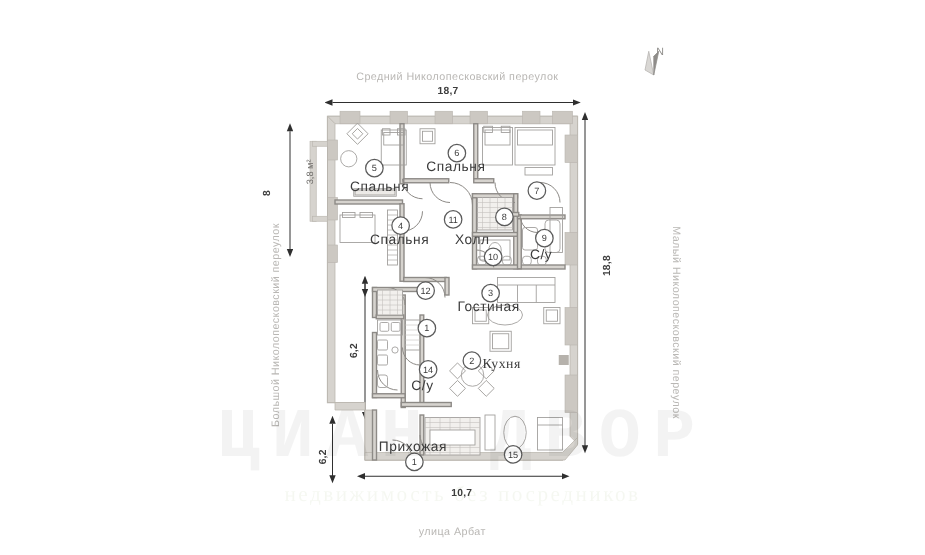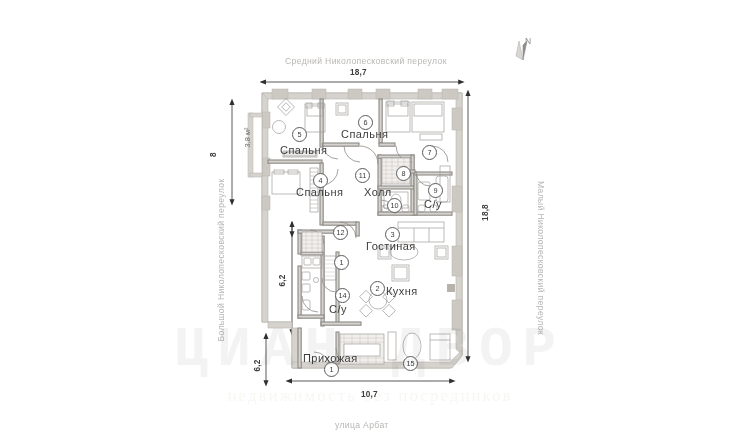--- a/index.html
+++ b/index.html
@@ -413,21 +413,21 @@
     <div class="dim dim-l8">8</div>
     <div class="dim dim-l62a">6,2</div>
     <div class="dim dim-l62b">6,2</div>
     <div class="dim-area38">3,8 м²</div>
 
     <div class="compass-n">N</div>
 
     <div id="rooms-layer">
         <div class="badge" style="left: 324px; top: 362px;">1</div>
         <div class="badge" style="left: 370px; top: 281px;">2</div>
-        <div class="room-label" style="left: 386px; top: 285px;">Кухня</div>
+        <div class="room-label" style="left: 386px; top: 285px; font-family: Liberation Serif, serif;">Кухня</div>
         <div class="badge" style="left: 385px; top: 227px;">3</div>
         <div class="room-label" style="left: 366px; top: 240px;">Гостиная</div>
         <div class="badge" style="left: 313px; top: 173px;">4</div>
         <div class="room-label" style="left: 296px; top: 186px;">Спальня</div>
         <div class="badge" style="left: 292px; top: 127px;">5</div>
         <div class="room-label" style="left: 280px; top: 144px;">Спальня</div>
         <div class="badge" style="left: 358px; top: 115px;">6</div>
         <div class="room-label" style="left: 341px; top: 128px;">Спальня</div>
         <div class="badge" style="left: 422px; top: 145px;">7</div>
         <div class="badge" style="left: 396px; top: 166px;">8</div>

